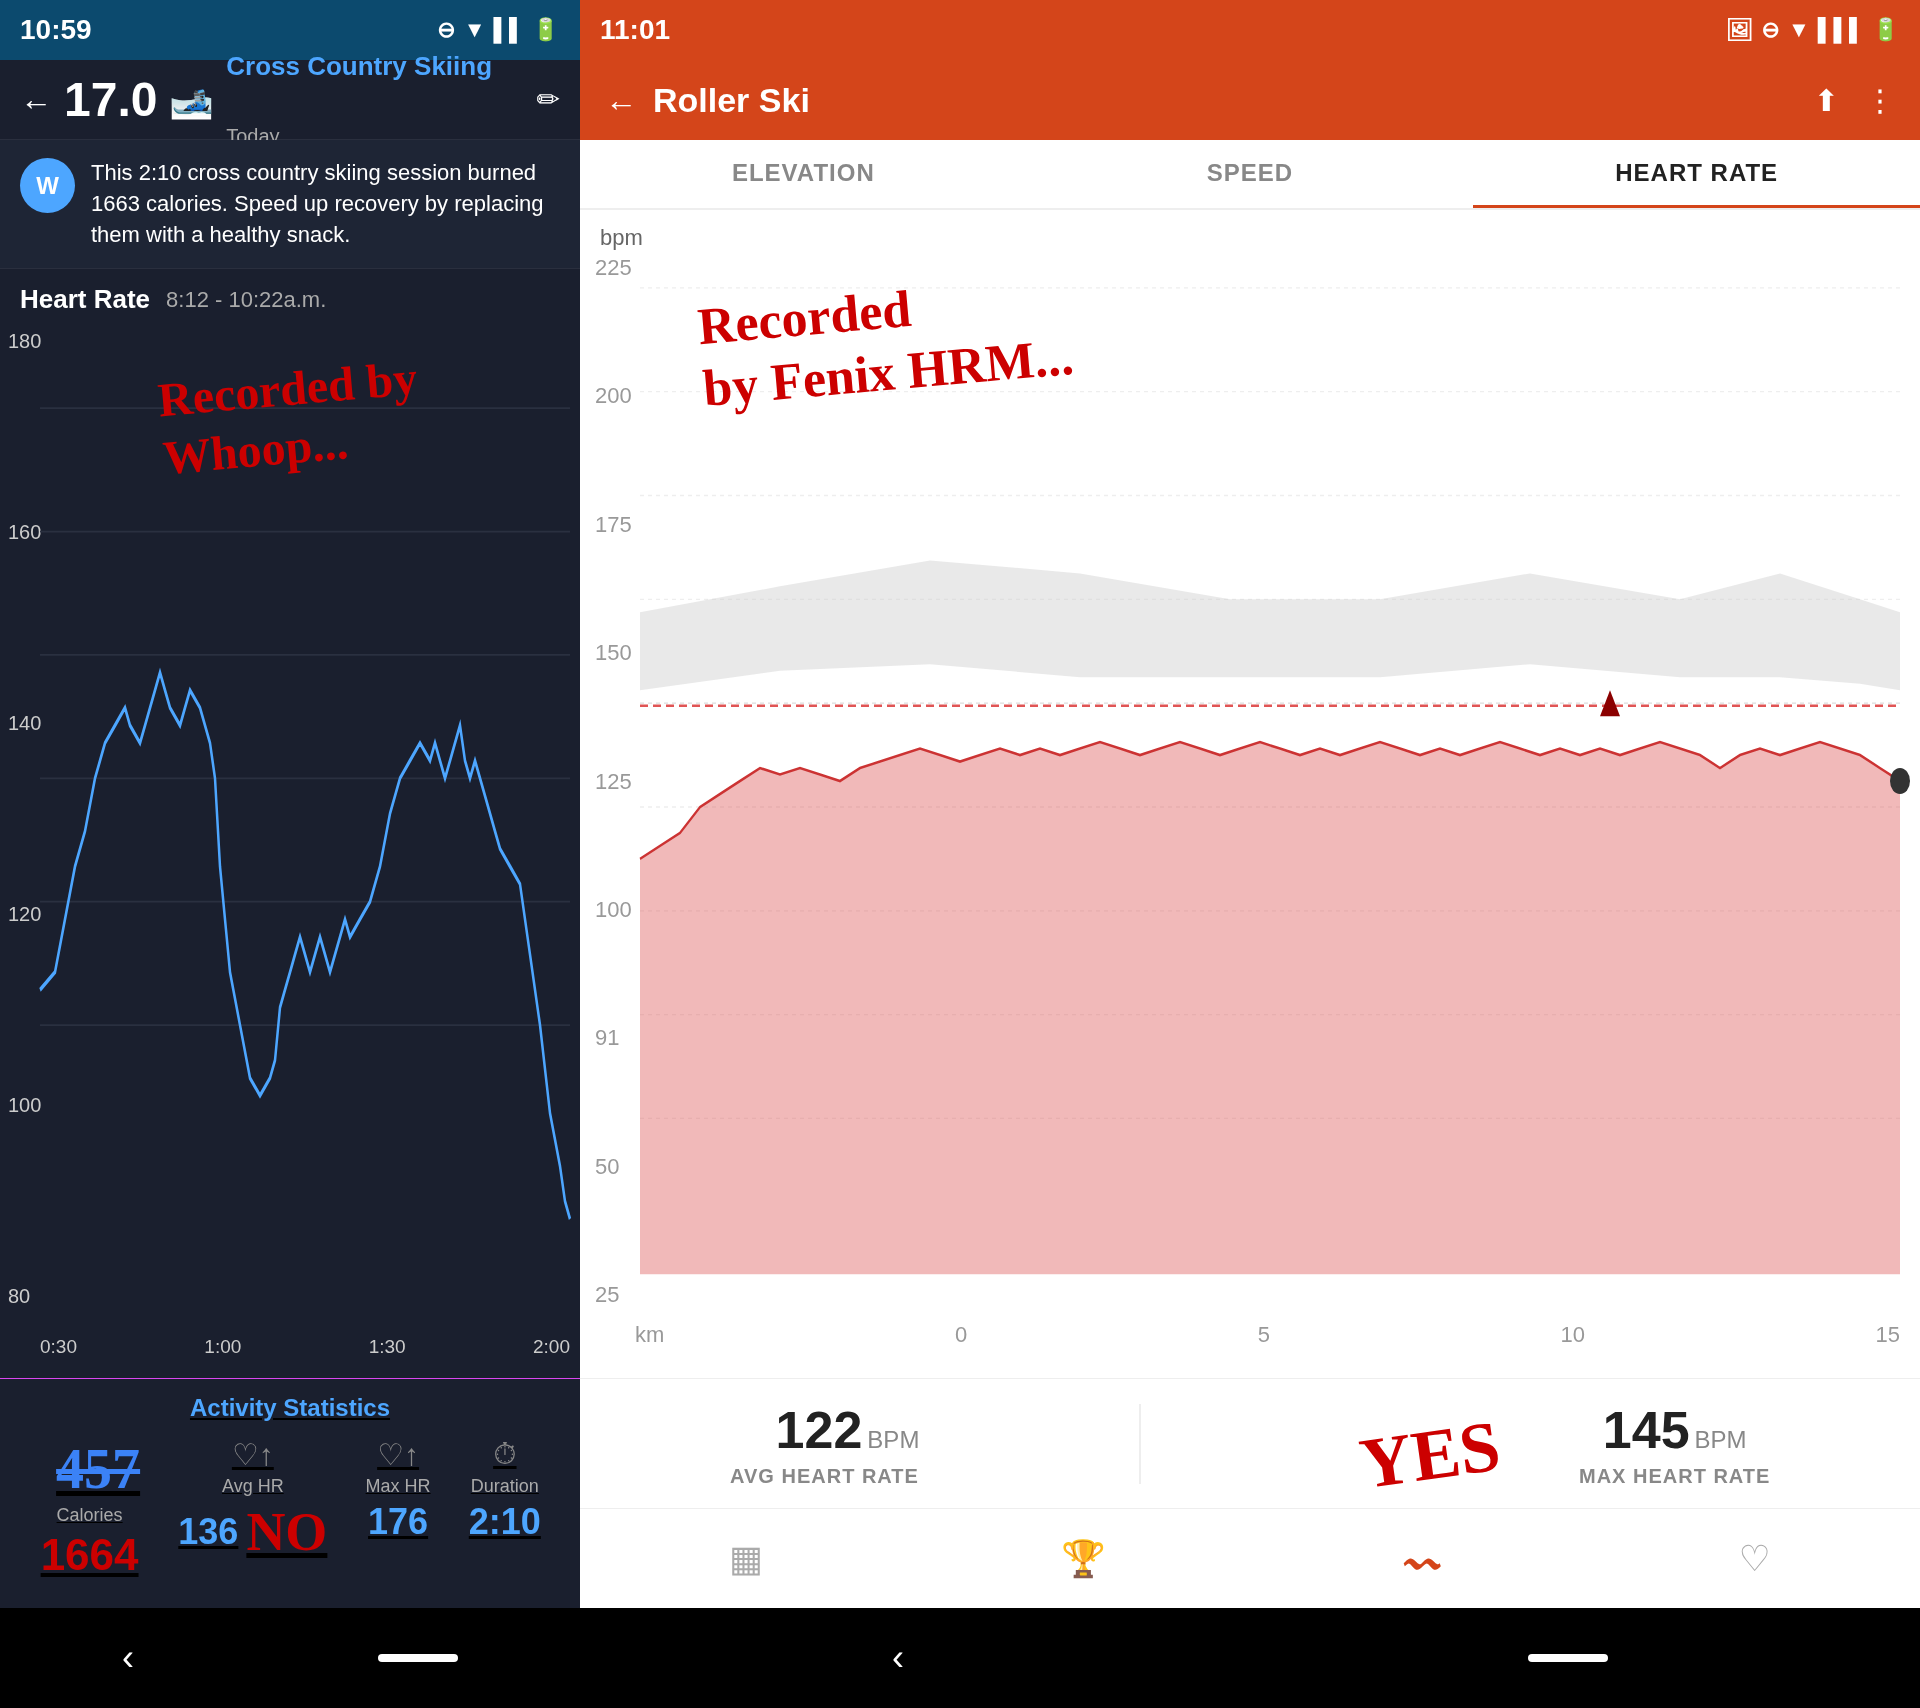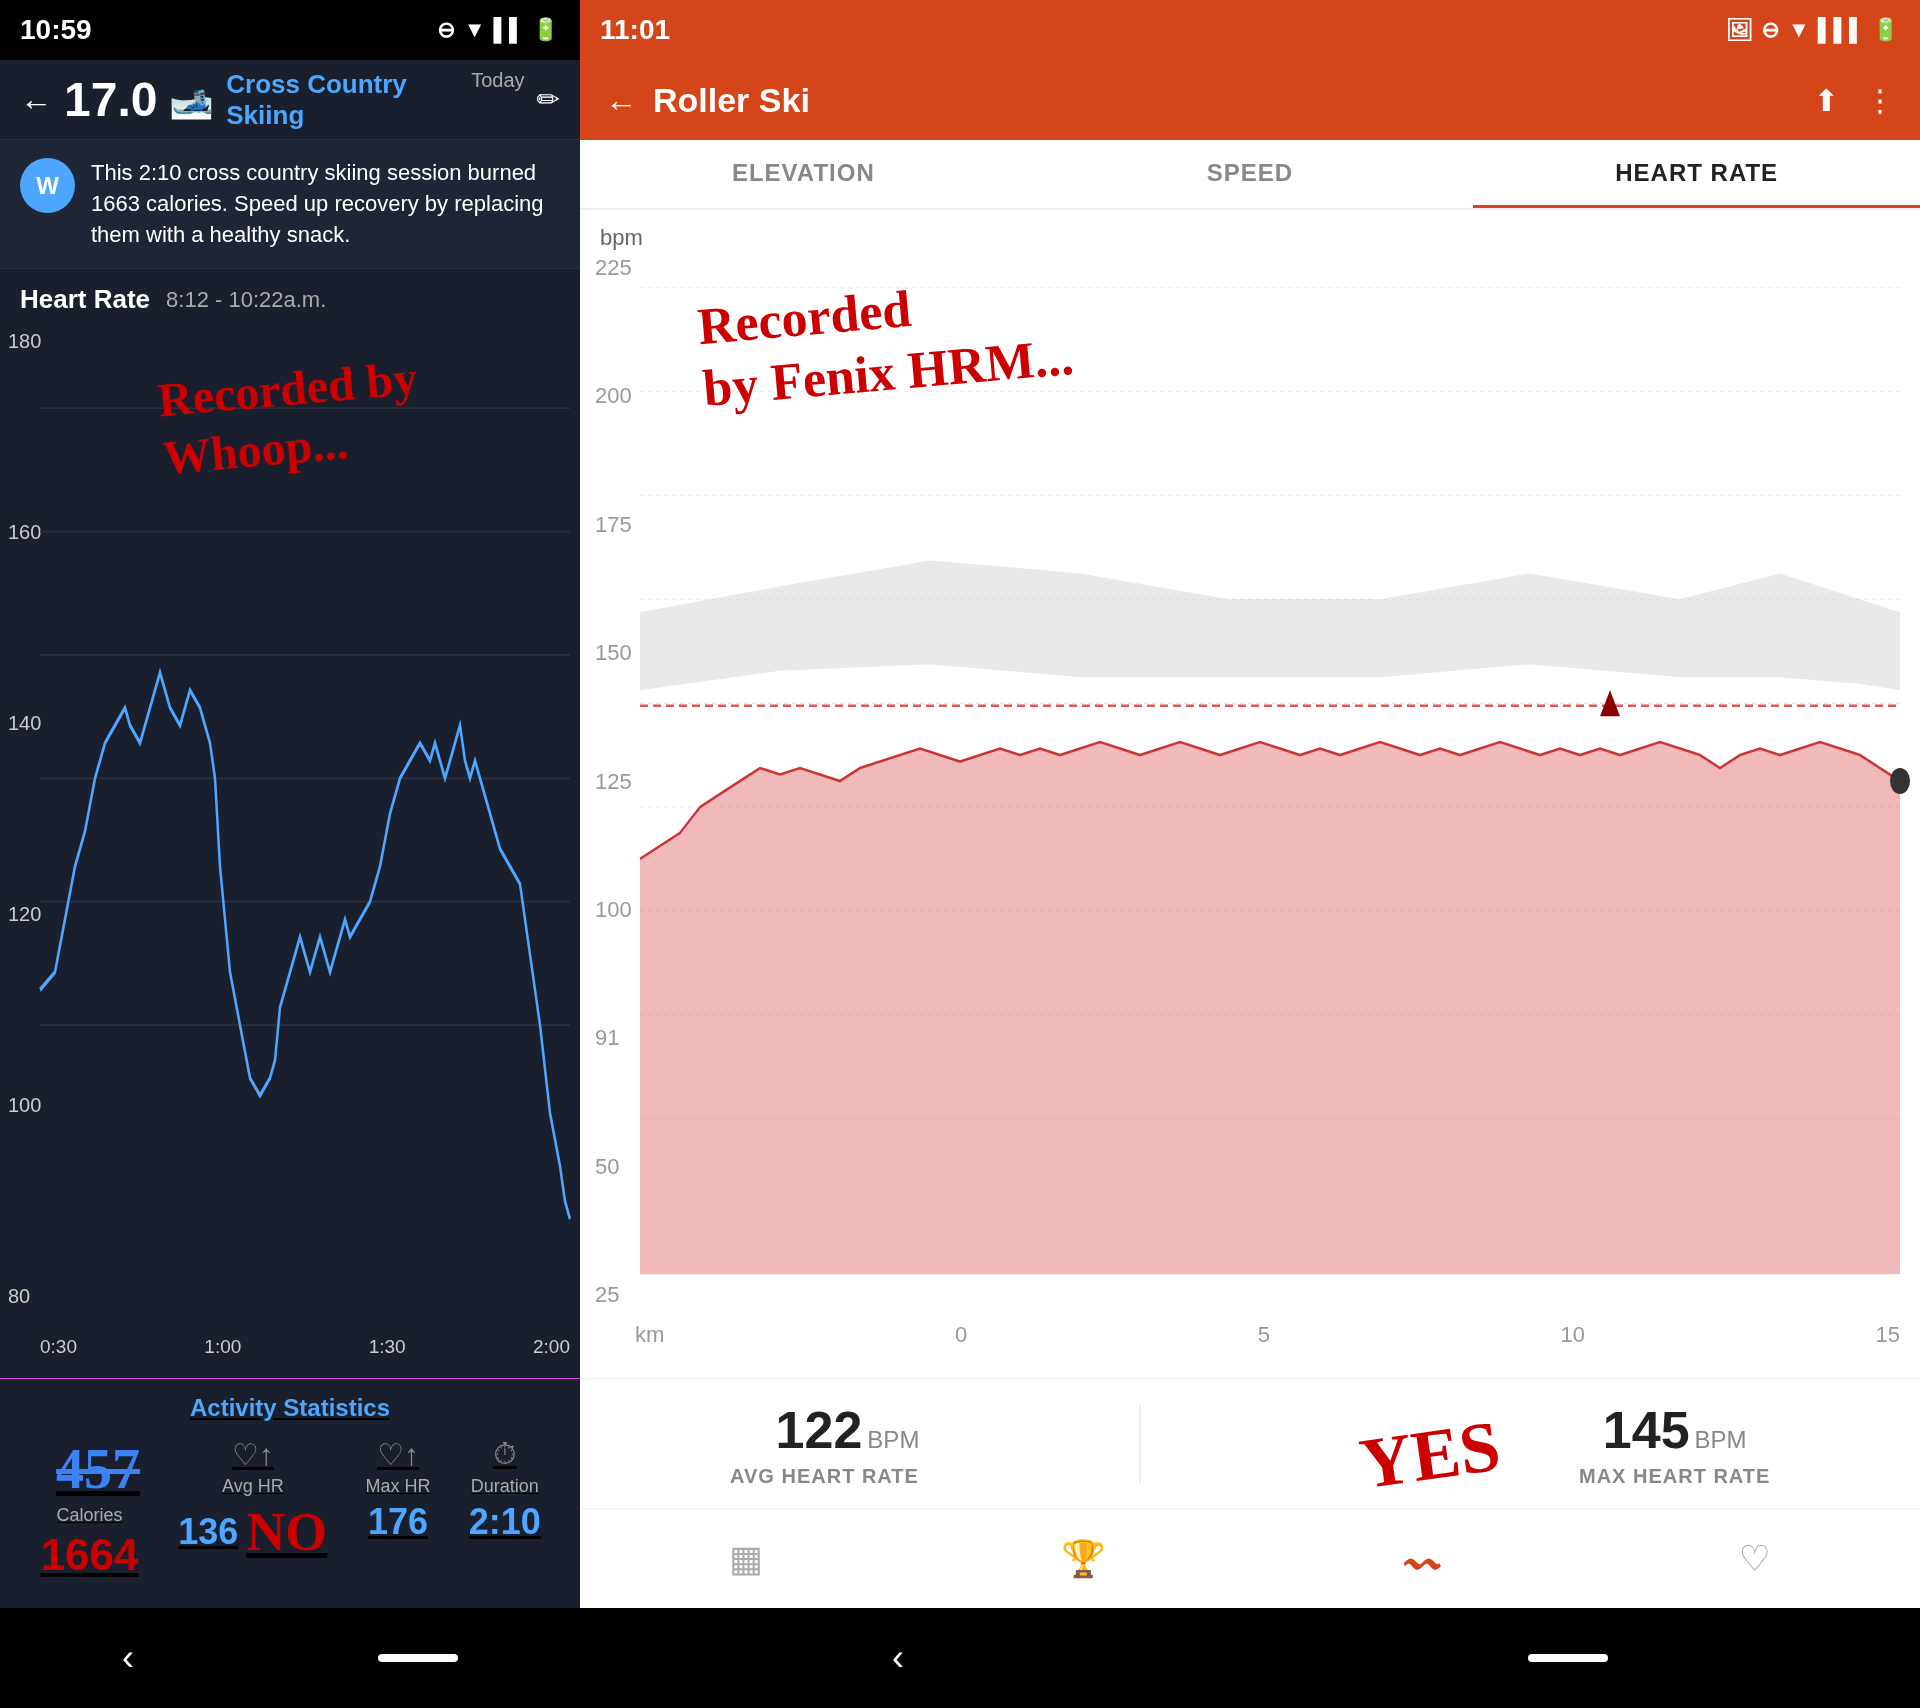--- a/index.html
+++ b/index.html
@@ -17,21 +17,21 @@
     .left-panel {
       width: 580px;
       height: 1708px;
       background: #1a1f2e;
       display: flex;
       flex-direction: column;
       position: relative;
     }
 
     .status-bar-left {
-      background: #000000;
+      background: #0c4a6e;
       color: #fff;
       font-size: 28px;
       font-weight: bold;
       padding: 12px 20px;
       display: flex;
       align-items: center;
       justify-content: space-between;
       height: 60px;
     }
     .status-bar-left .time { font-size: 28px; font-weight: bold; }
@@ -42,21 +42,21 @@
       padding: 10px 20px;
       display: flex;
       align-items: center;
       gap: 12px;
       height: 80px;
       border-bottom: 1px solid #2a2f3e;
     }
     .back-btn { color: #fff; font-size: 32px; cursor: pointer; }
     .distance-value { color: #fff; font-size: 48px; font-weight: bold; }
     .activity-icon { font-size: 36px; color: #fff; }
-    .activity-info { display: flex; flex-direction: row; flex: 1; gap: 43px; }
+    .activity-info { display: flex; flex-direction: column; flex: 1; gap: 43px; }
     .activity-name { color: #4da6ff; font-size: 26px; font-weight: bold; }
     .activity-date { color: #aaa; font-size: 20px; }
     .edit-btn { color: #fff; font-size: 28px; cursor: pointer; }
 
     .message-bar {
       background: #1e2535;
       padding: 18px 20px;
       display: flex;
       align-items: flex-start;
       gap: 16px;

